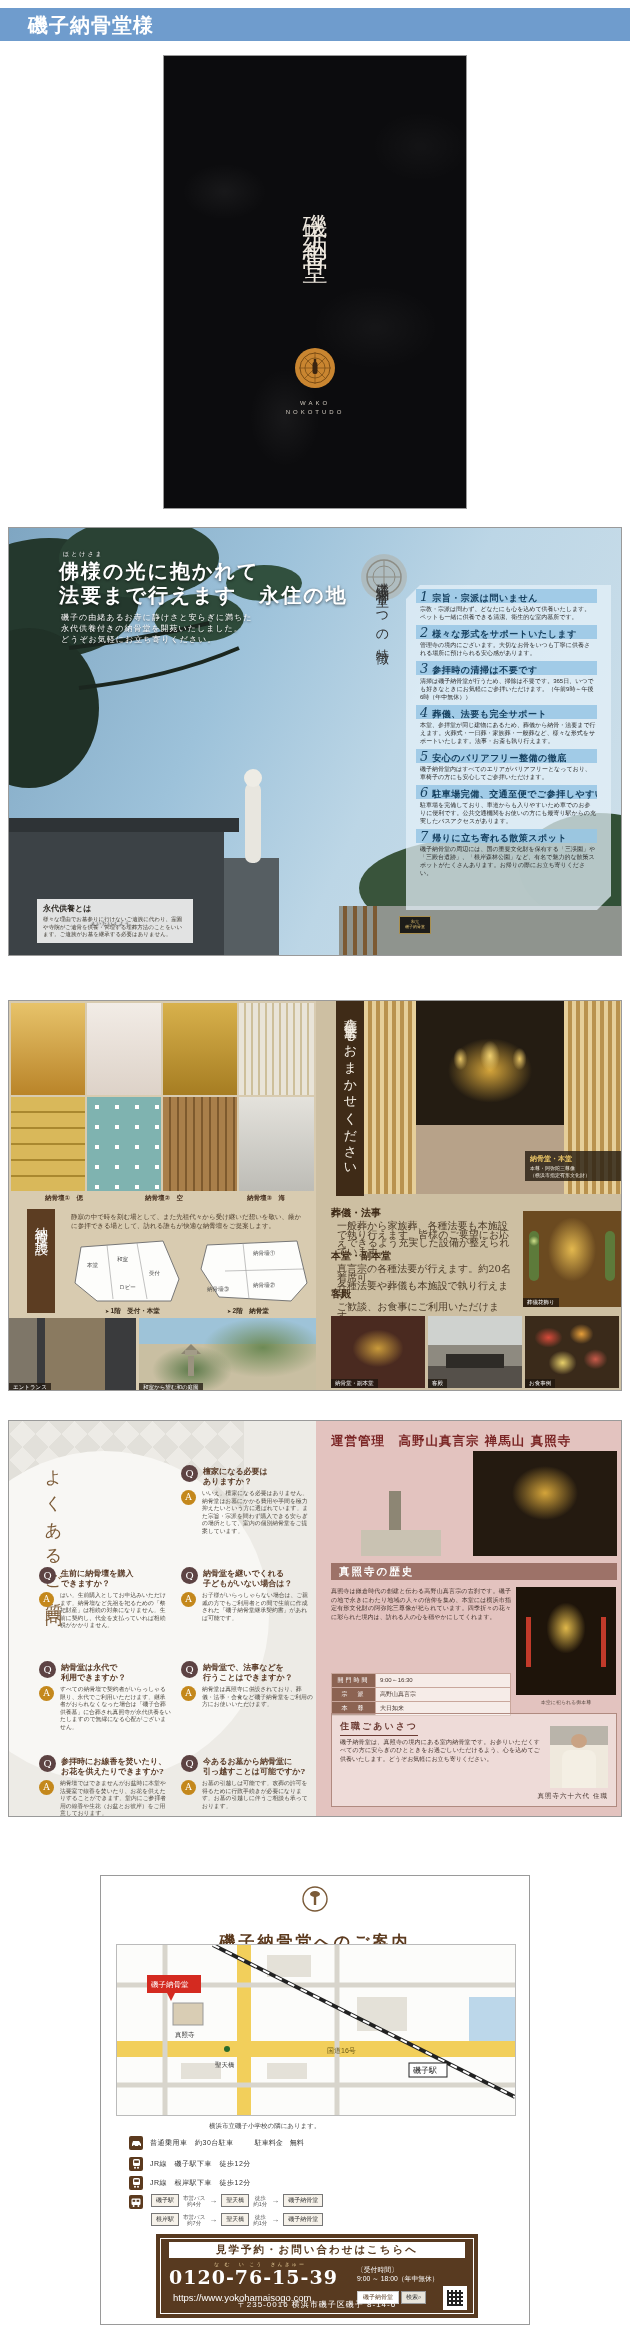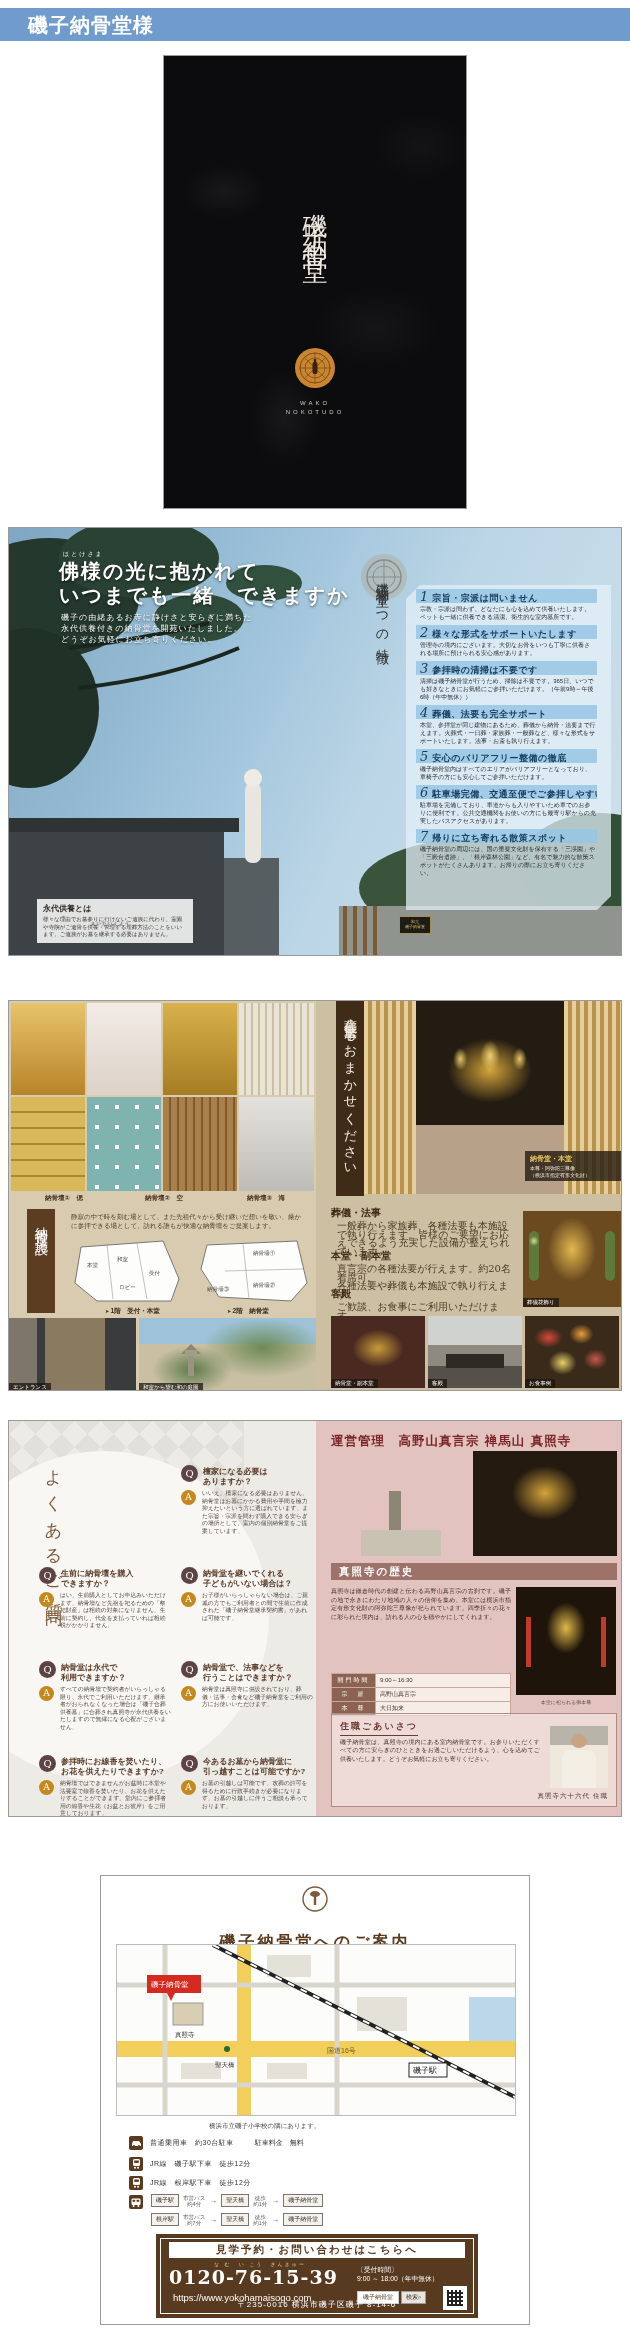--- a/index.html
+++ b/index.html
@@ -199,21 +199,21 @@
       <rect x="330" y="378" width="284" height="51" fill="#8f948e"></rect>
       <g stroke="#7c5a33" stroke-width="4">
         <line x1="336" y1="378" x2="336" y2="429"></line>
           <line x1="346" y1="378" x2="346" y2="429"></line>
         <line x1="356" y1="378" x2="356" y2="429"></line>
           <line x1="366" y1="378" x2="366" y2="429"></line>
       </g>
     </svg>
     <div class="fur serif">ほとけさま</div>
     <div class="h1 serif">佛様の光に抱かれて</div>
-    <div class="h2 serif">いつまでも一緒　できますか</div>
+    <div class="h2 serif">法要まで行えます　永住の地</div>
     <div class="lead serif pre">磯子の由緒あるお寺に静けさと安らぎに満ちた
 永代供養付きの納骨堂を開苑いたしました。
 どうぞお気軽にお立ち寄りください。</div>
 
     <div class="eitai">
       <div class="fur">えいたいくよう</div>
       <div class="tt serif">永代供養とは</div>
       <div class="bd serif">様々な理由でお墓参りに行けないご遺族に代わり、霊園や寺院がご遺骨を供養・管理する埋葬方法のことをいいます。ご遺族がお墓を継承する必要はありません。</div>
     </div>
 

